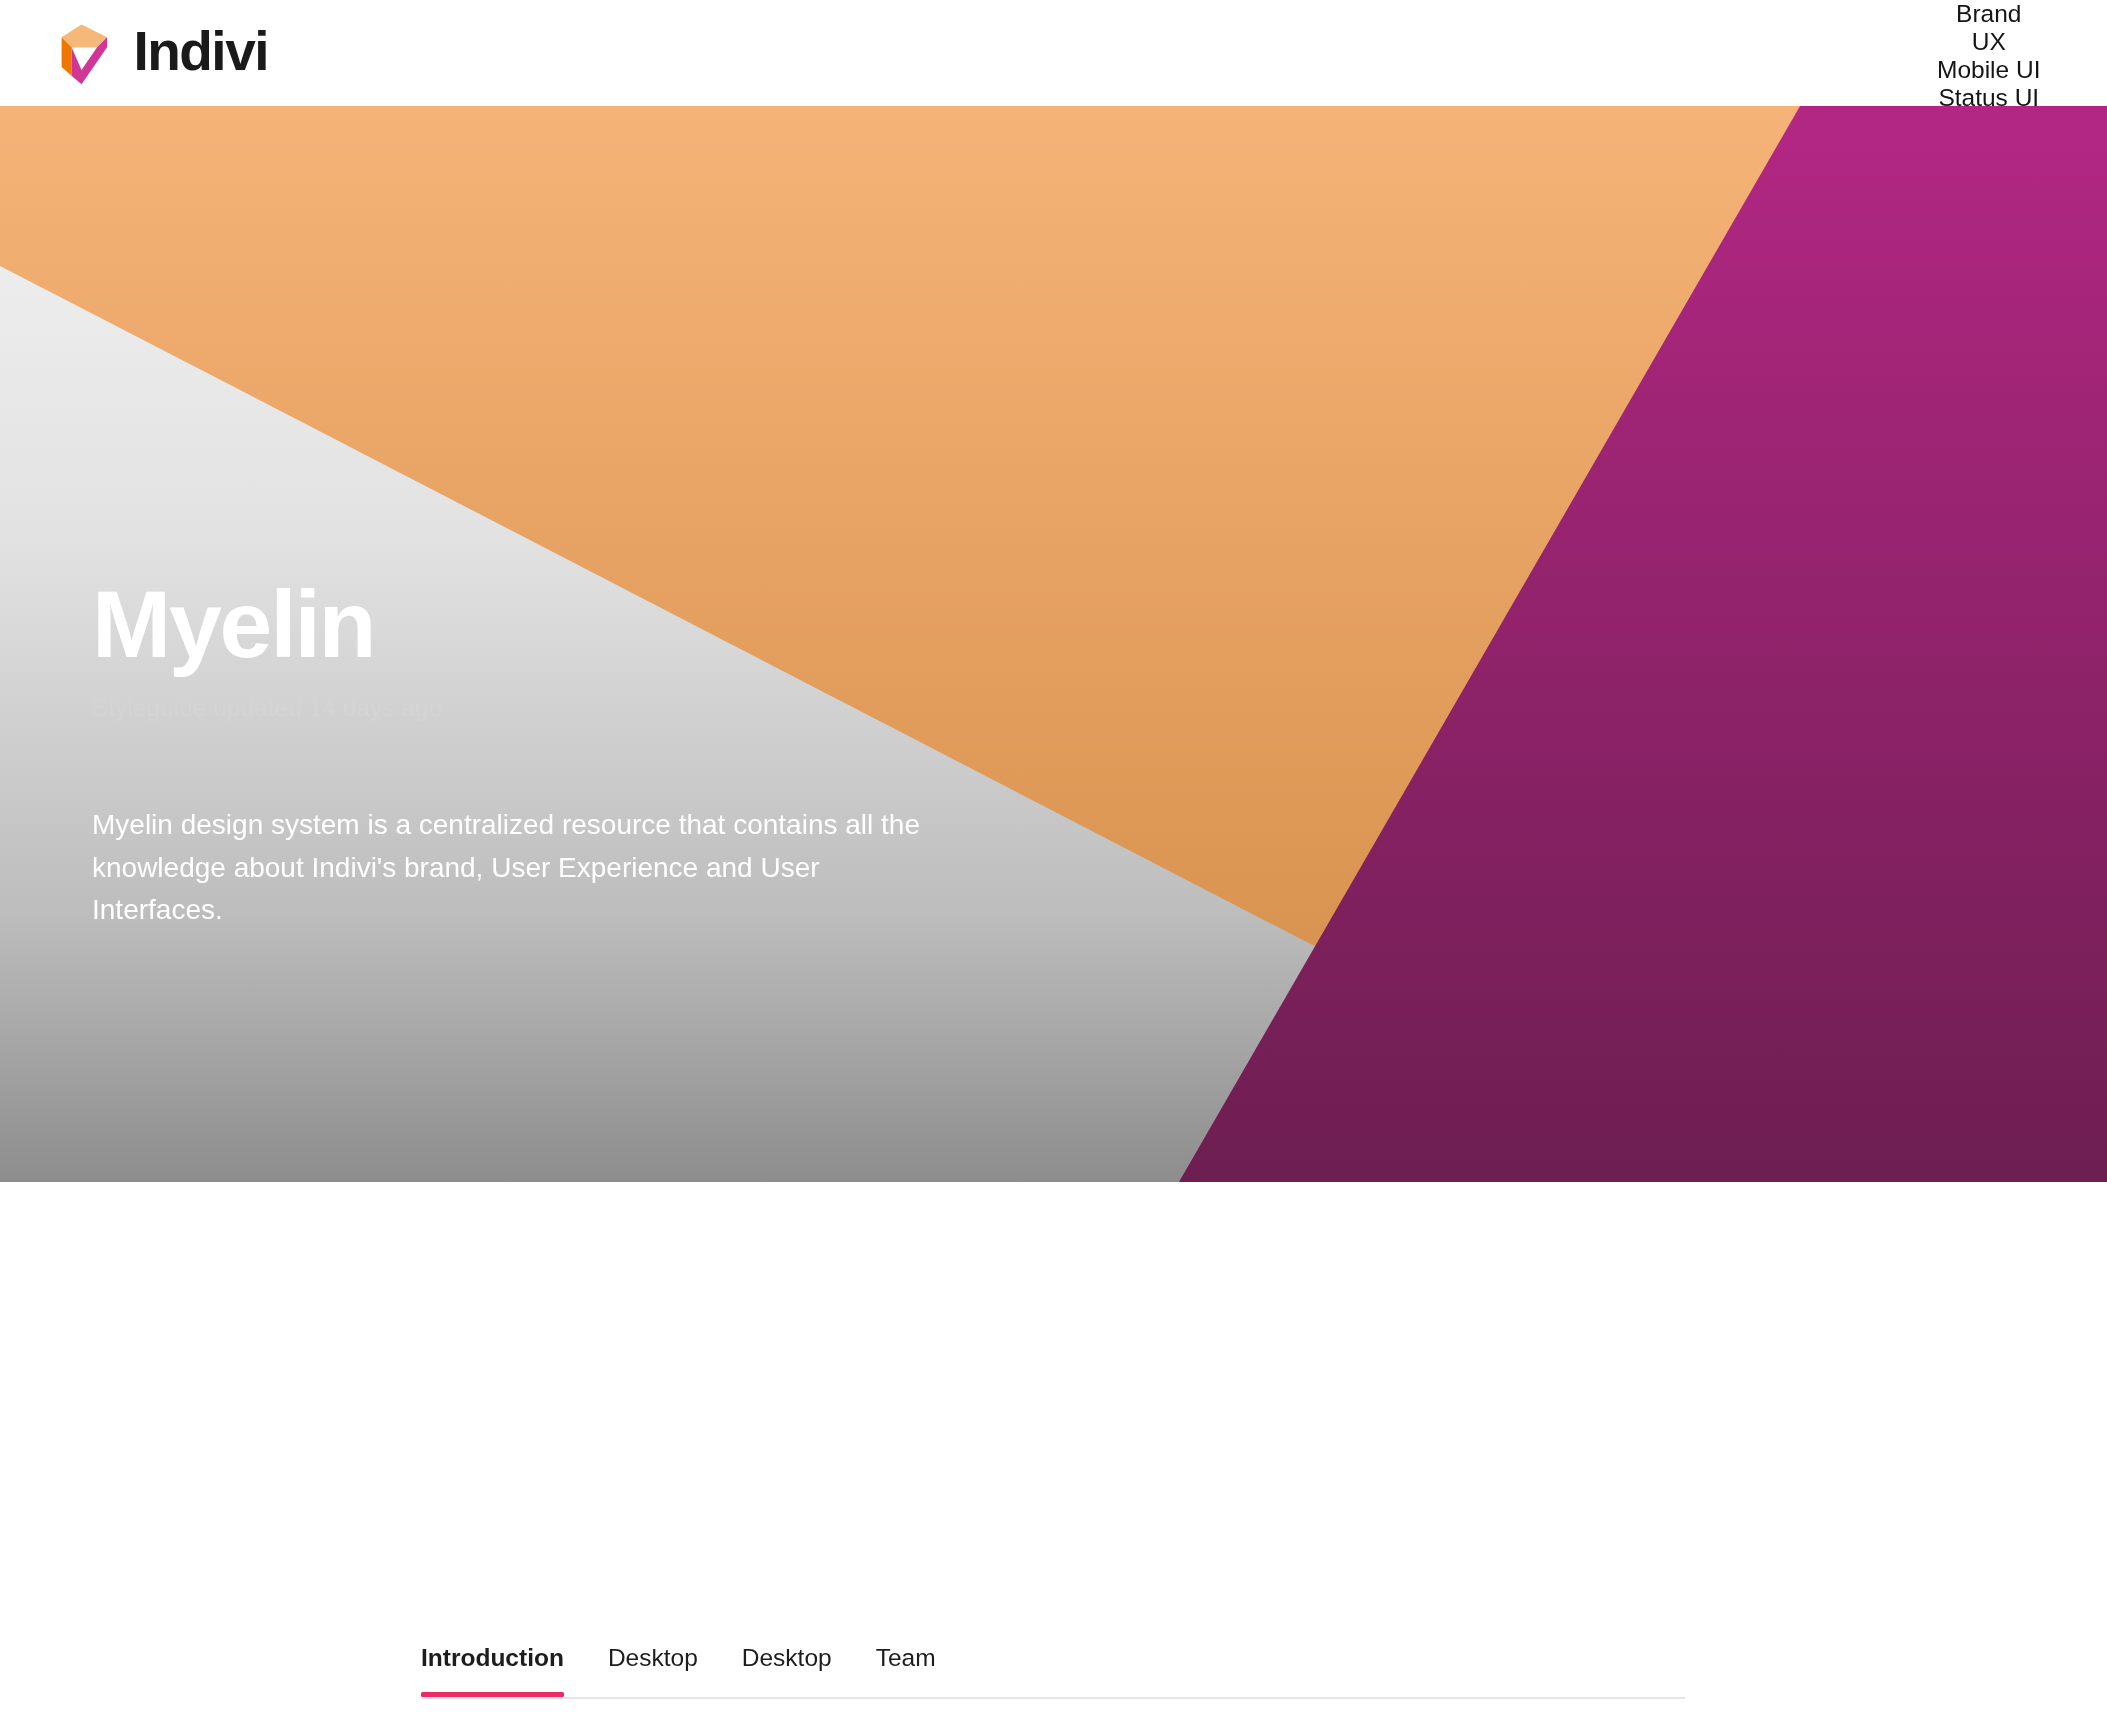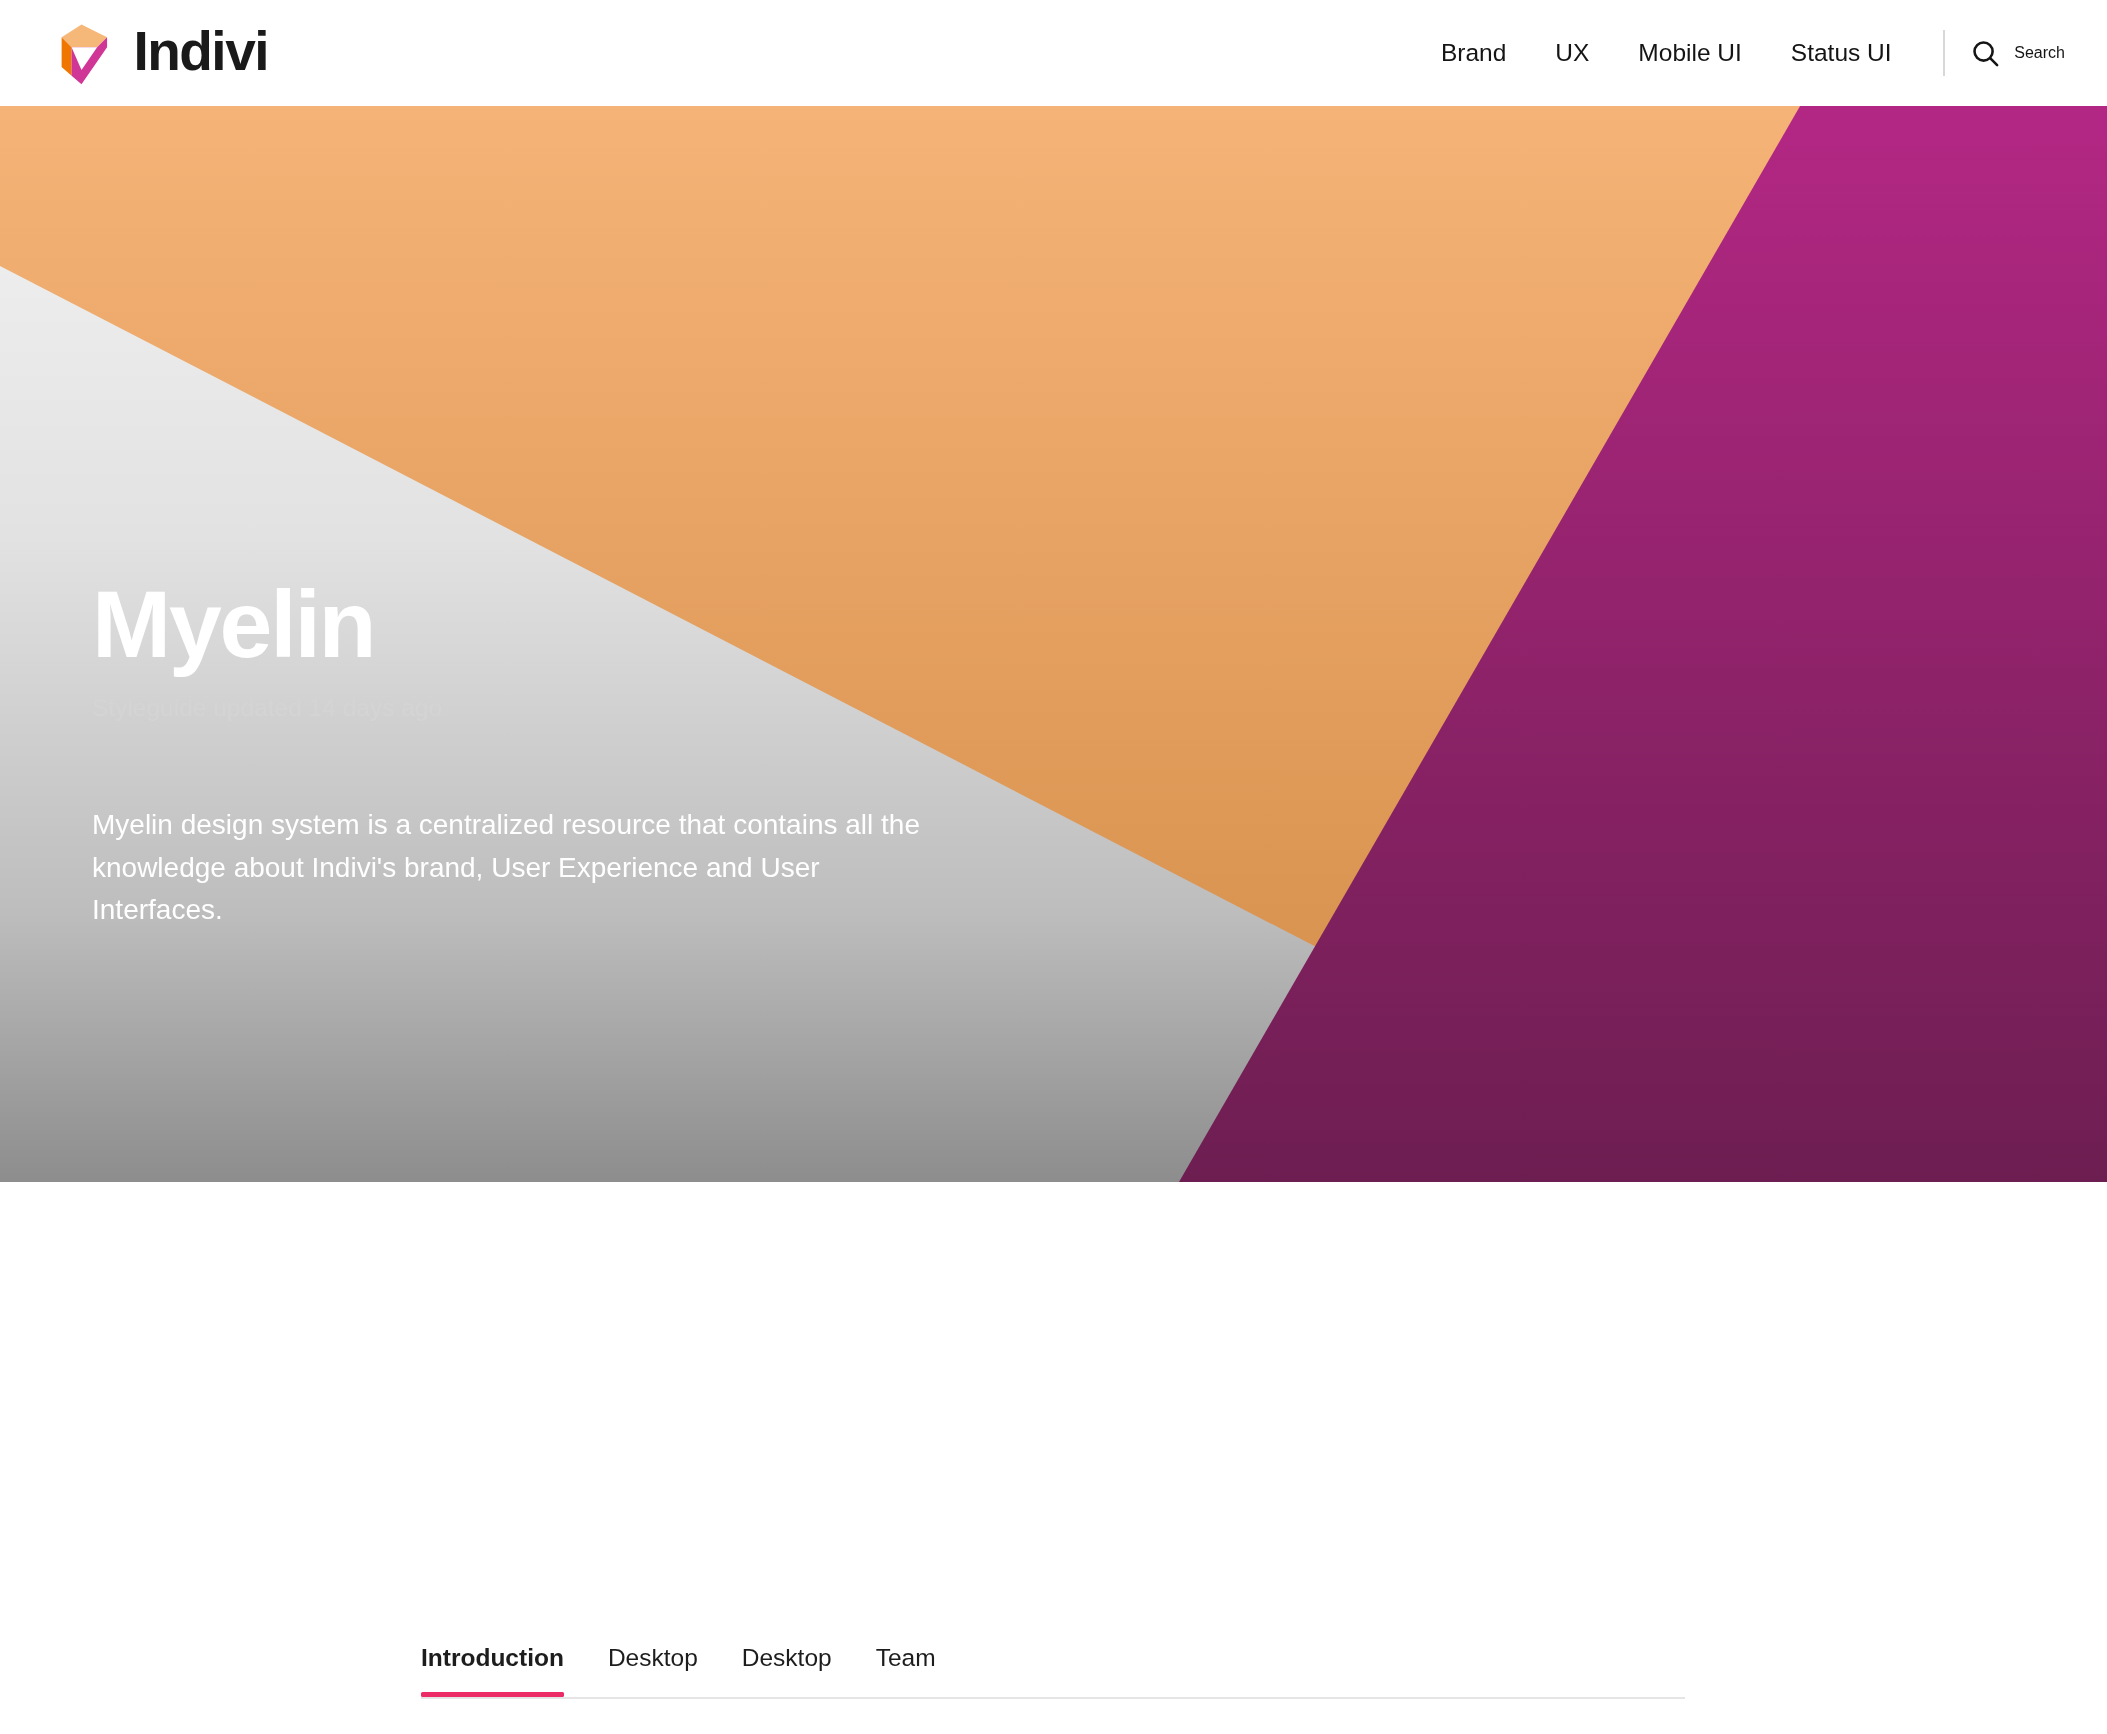--- a/index.html
+++ b/index.html
@@ -7,21 +7,21 @@
     font-family:"Liberation Sans", sans-serif; -webkit-font-smoothing:antialiased; }
 
   
   .header{ position:absolute; left:0; top:0; width:2108px; height:124px;
     background:#ffffff; border-bottom:0.7px solid #e6e6e6; }
   .brand{ position:absolute; left:46px; top:16.4px; display:flex; align-items:center; gap:16.4px; }
   .logo-mark{ width:71px; height:71px; display:block; }
   .brand-name{ font-size:55px; font-weight:700; letter-spacing:-1.5px; color:#1a1a1a; line-height:1; }
 
   .nav{ position:absolute; right:0; top:0; height:106px; display:flex;
-    align-items:center; padding-right:43px; }
+    align-items:center; padding-right:43px;flex-direction:column; }
   .nav-item{ font-size:24.5px; color:#151515; padding:0 24.5px; cursor:pointer; white-space:nowrap; }
   .nav-divider{ width:1.5px; height:46px; background:#d8d8d8; margin:0 19.3px 0 27px; }
   .search-box{ display:flex; align-items:center; gap:13.4px; cursor:pointer; padding-left:6px; }
   .search-label{ font-size:16px; color:#151515; }
 
   
   .hero{ position:absolute; left:0; top:106px; width:2108px; height:1076px; overflow:hidden;
     background:linear-gradient(180deg,#f3f3f3 0%,#e2e2e2 40%,#bdbdbd 75%,#8d8d8d 100%); }
   .hero svg{ position:absolute; left:0; top:0; width:2108px; height:1076px; }
   .hero-content{ position:absolute; left:92px; top:469px; width:1041px; z-index:5; }

